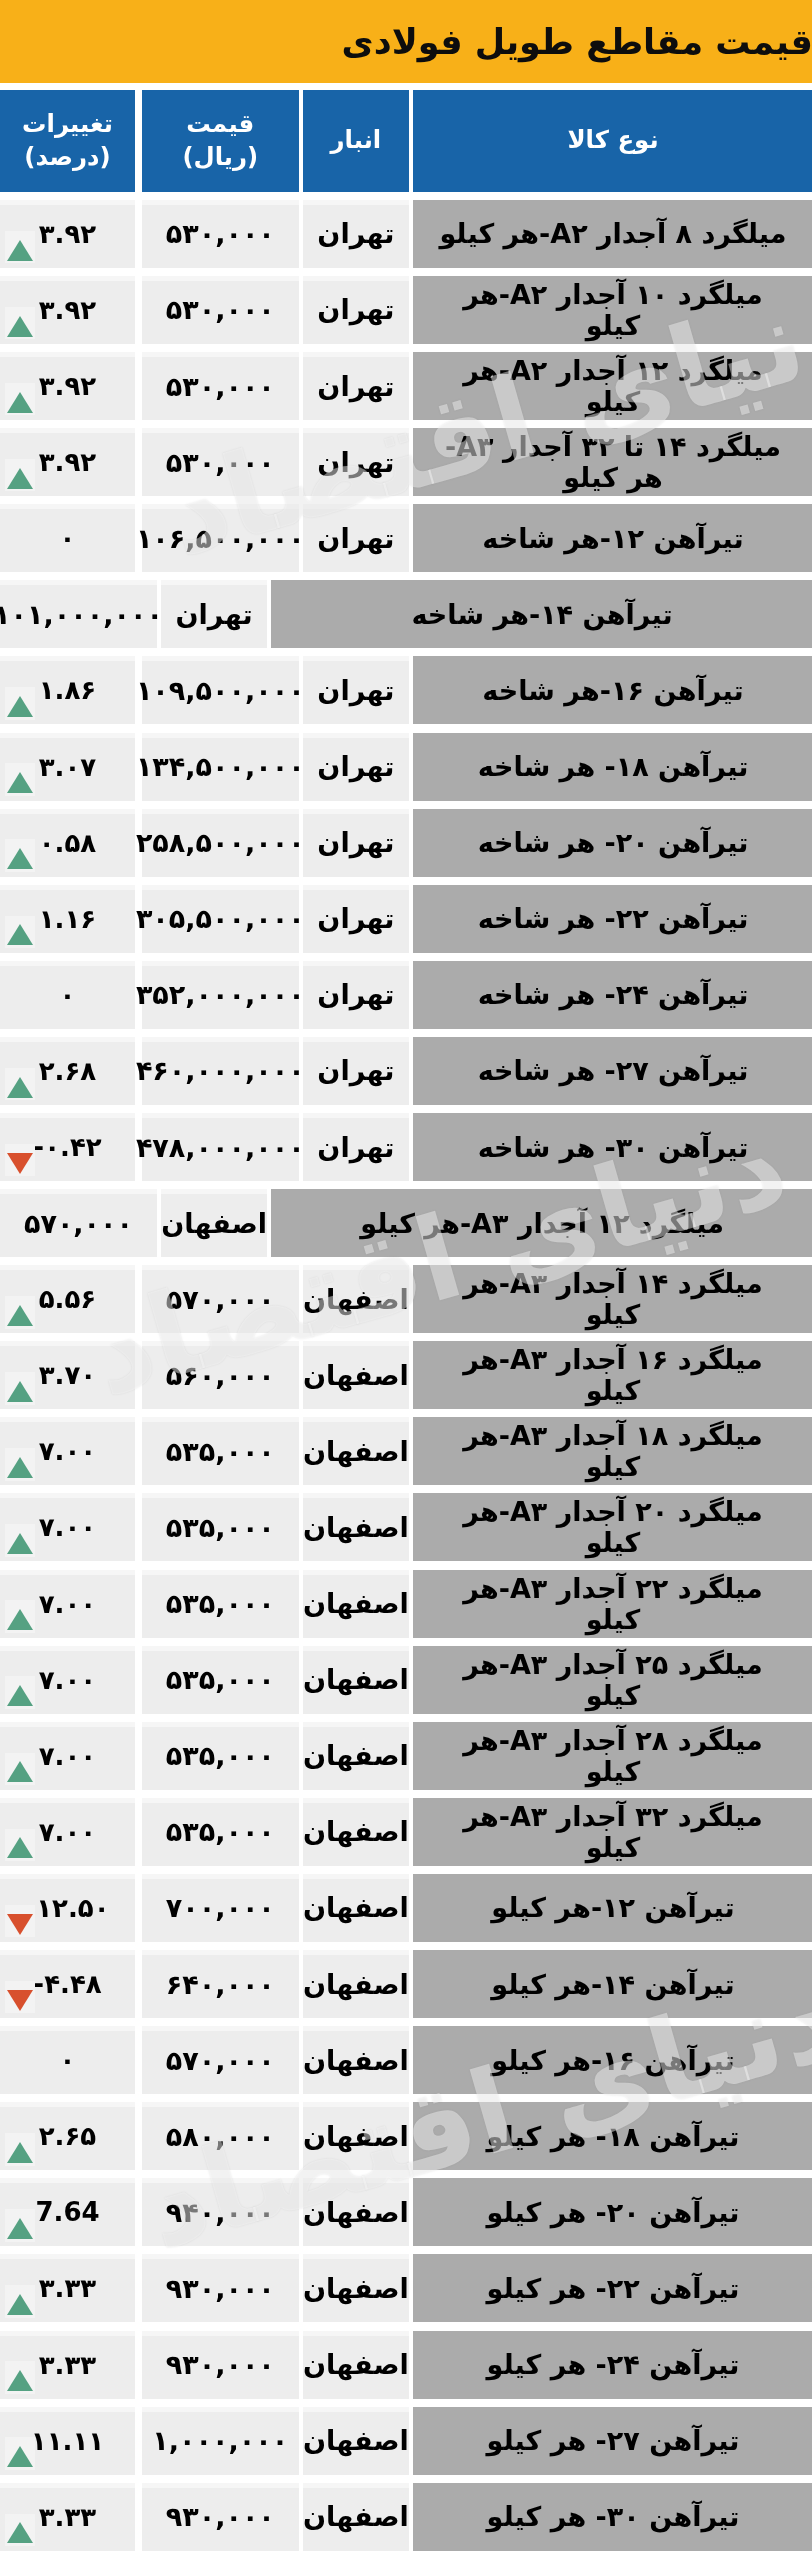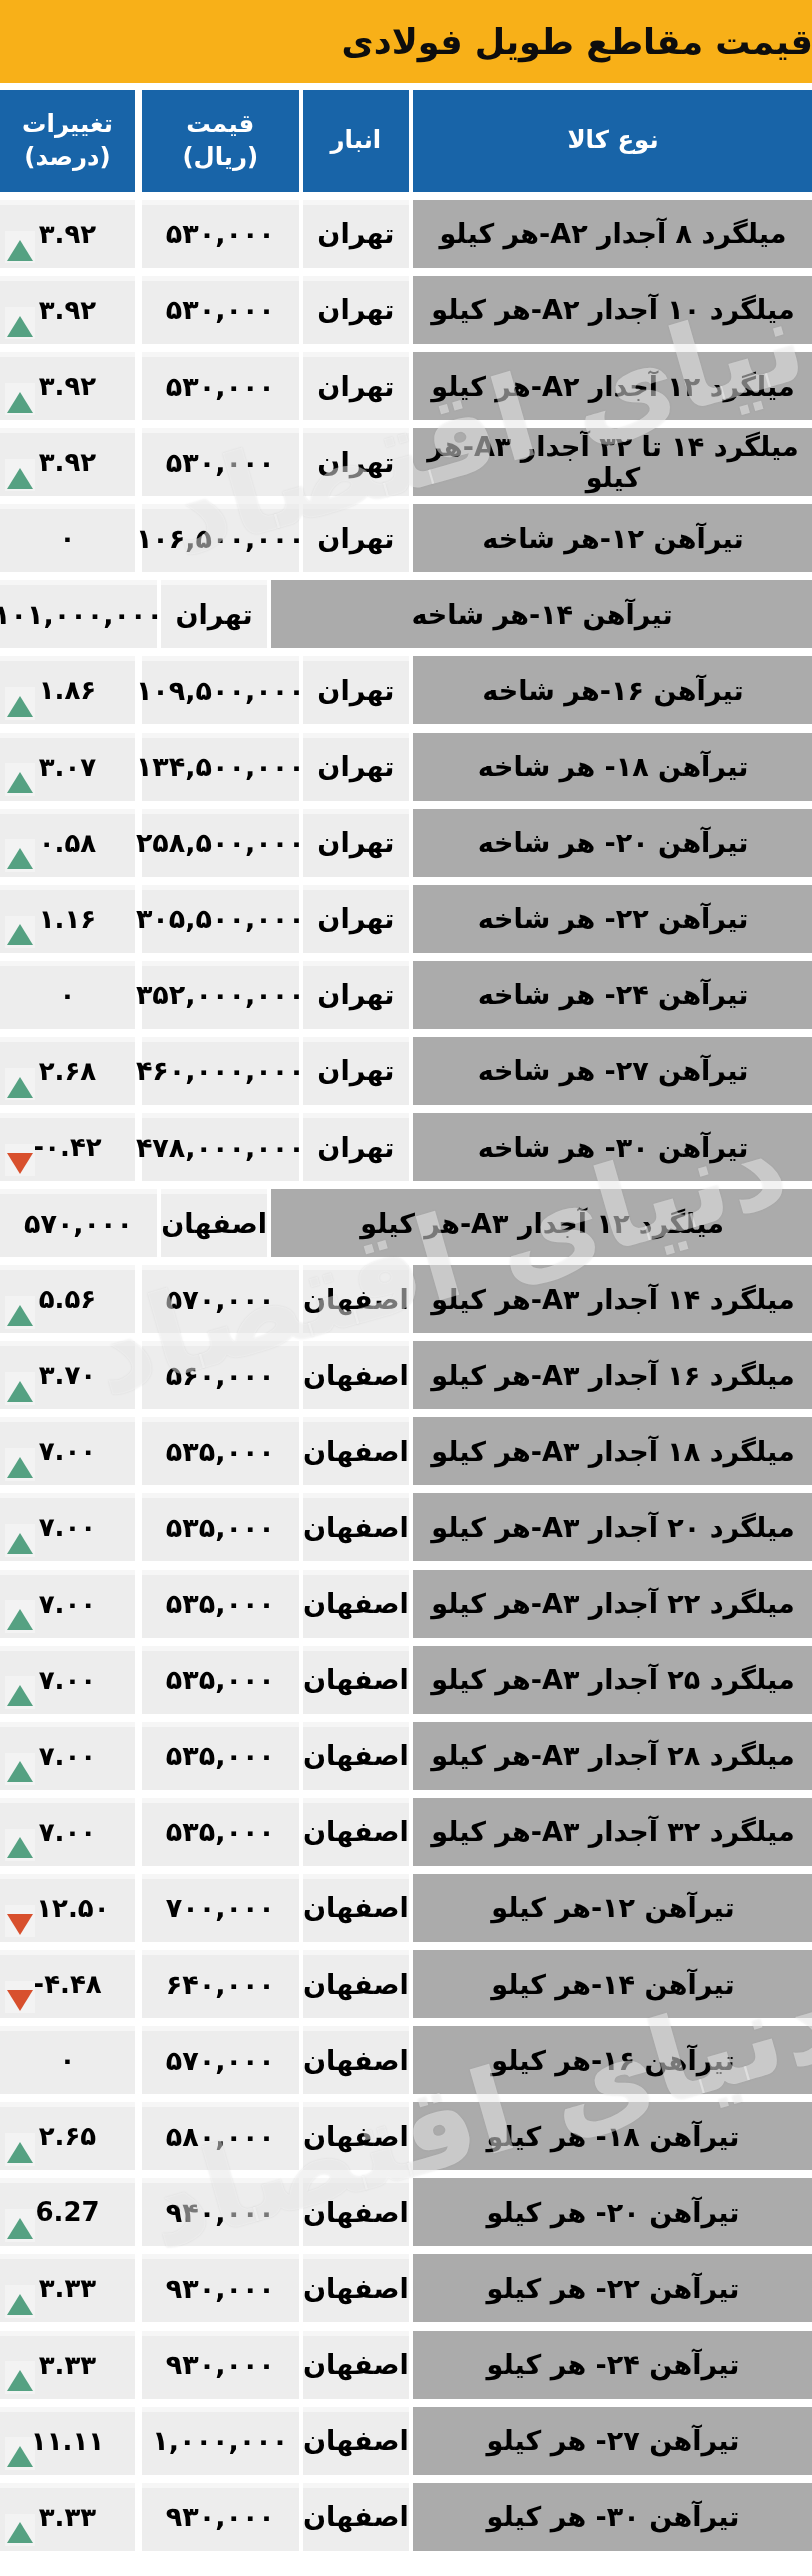--- a/index.html
+++ b/index.html
@@ -38,21 +38,21 @@
     direction:rtl;padding:0 4.1px;box-sizing:border-box;
   }
 
   .cell{
     display:flex;align-items:center;justify-content:center;
     font-weight:bold;color:#000;box-sizing:border-box;
   }
   .cell.light{background:linear-gradient(#f6f6f6 0 5.4px,#ededed 5.4px);}
   .cell.prod{
     background:#ABABAB;direction:rtl;font-size:27px;
-    padding:0 6px;text-align:center;
+    padding:0 22px;text-align:center;
   }
   .cell.wh{font-size:27px;direction:rtl;}
   .cell.price{font-size:27px;direction:ltr;}
   .cell.change{position:relative;font-size:26px;}
   .cell.change .value{direction:ltr;}
 
   
   .arrow-box{
     position:absolute;left:4.7px;bottom:4.7px;width:30px;height:32.5px;
     background:#f3f3f3;display:flex;align-items:flex-end;justify-content:center;
@@ -391,21 +391,21 @@
         <div class="cell light price col-price">۵۸۰,۰۰۰</div>
         <div class="cell light wh col-wh">اصفهان</div>
         <div class="cell prod col-prod">تیرآهن ۱۸- هر کیلو</div>
       </div>
 
       <div class="row up">
         <div class="cell light change col-change">
           <span class="arrow-box">
             <span class="tri"></span>
           </span>
-          <span class="value">6.27</span>
+          <span class="value">7.64</span>
         </div>
         <div class="cell light price col-price">۹۴۰,۰۰۰</div>
         <div class="cell light wh col-wh">اصفهان</div>
         <div class="cell prod col-prod">تیرآهن ۲۰- هر کیلو</div>
       </div>
 
       <div class="row up">
         <div class="cell light change col-change">
           <span class="arrow-box">
             <span class="tri"></span>

